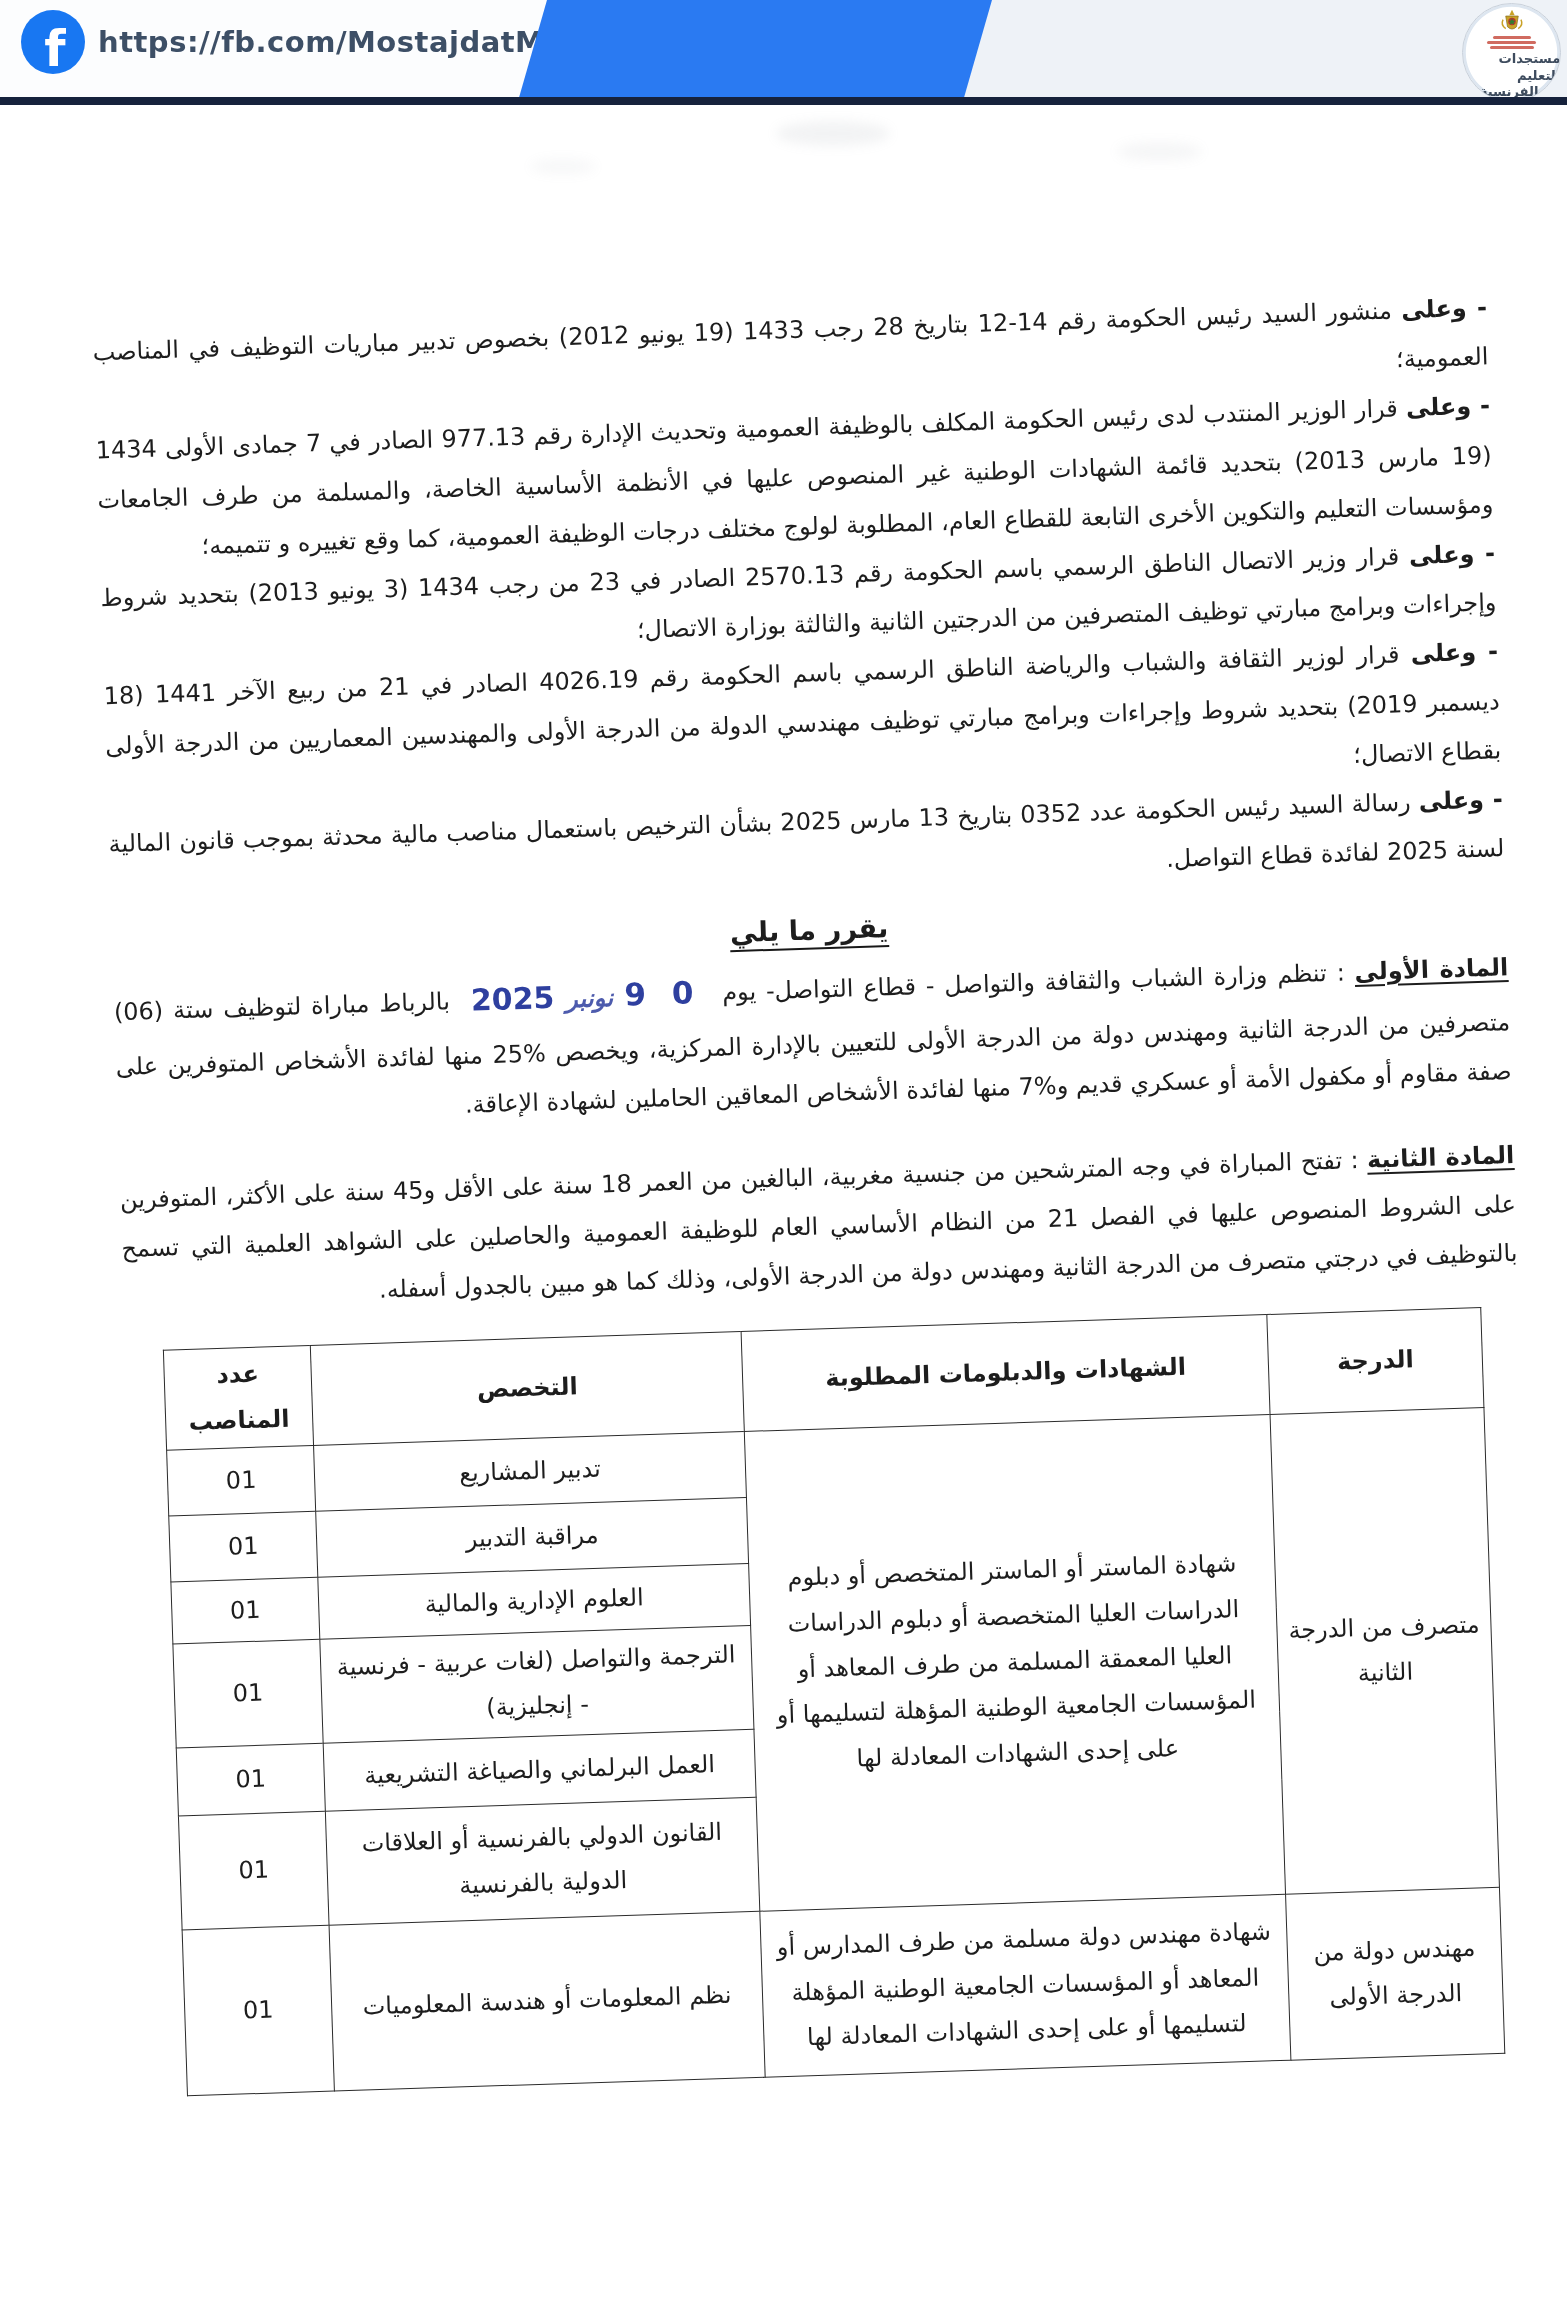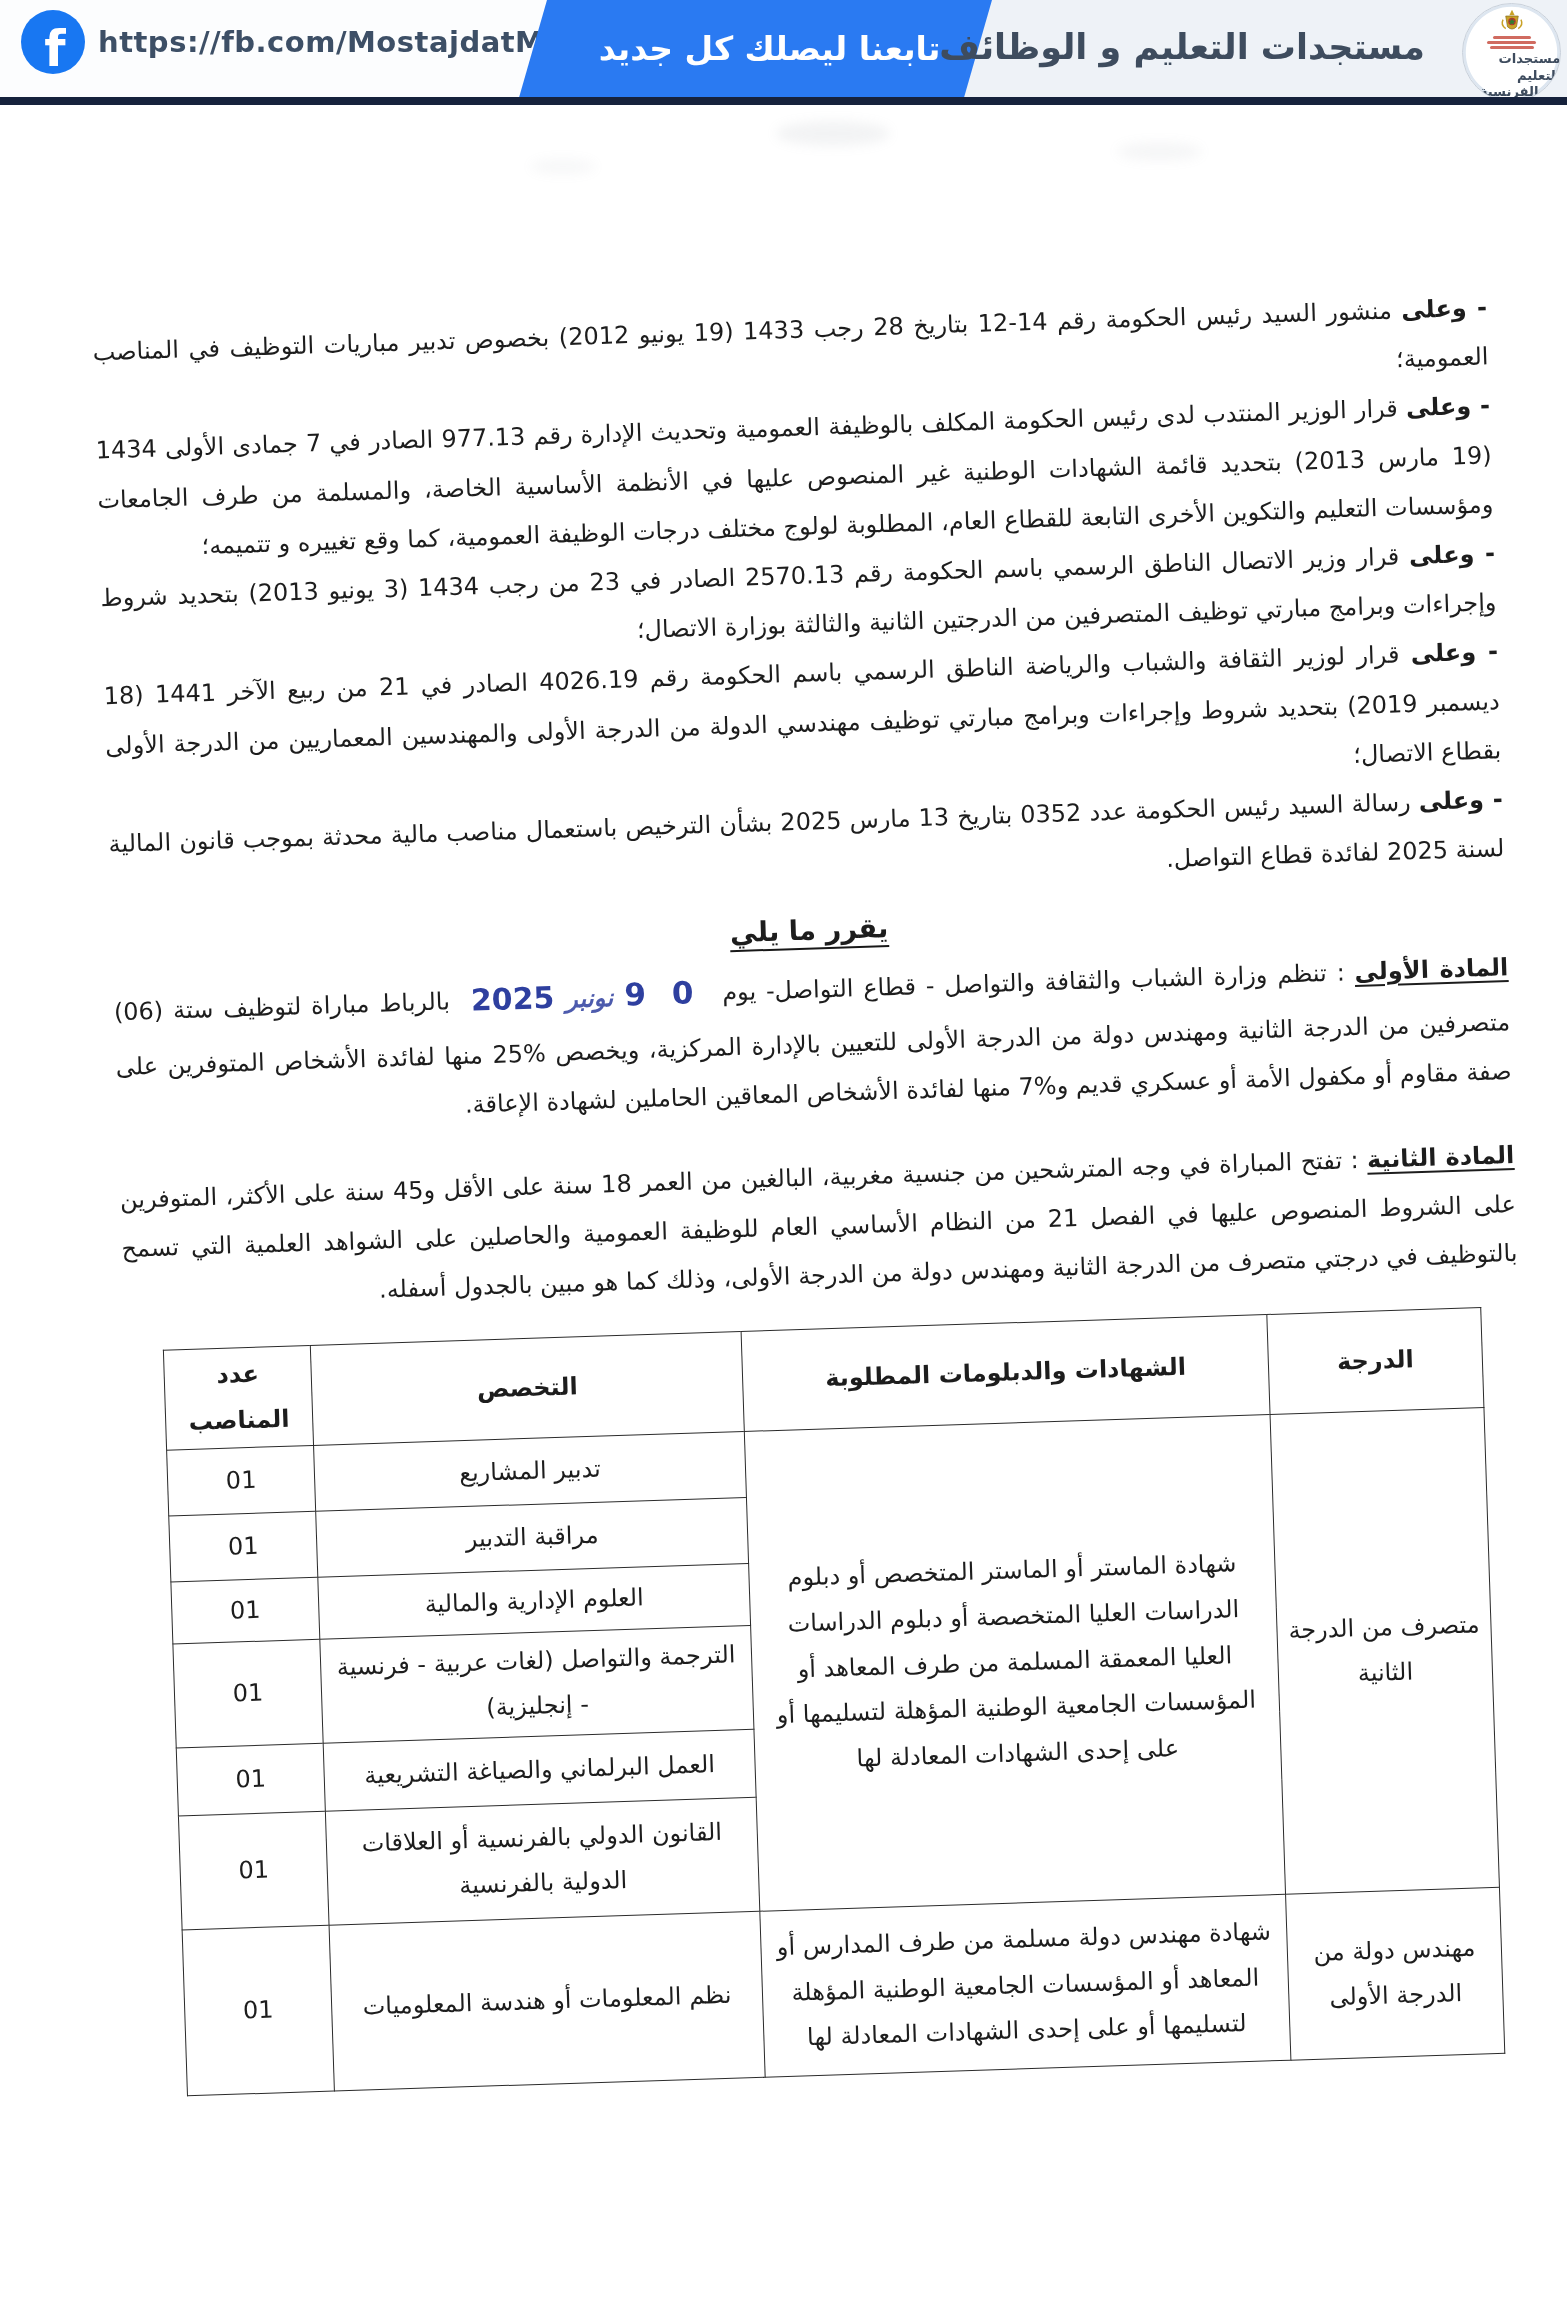--- a/index.html
+++ b/index.html
@@ -99,22 +99,20 @@
 
 <div class="page">
 
   <div class="header">
     <div class="header-left-bg"></div>
     <div class="fb-badge">
         <span>f</span>
       </div>
     <div class="fb-url">https://fb.com/MostajdatMaroc</div>
     <div class="ribbon"></div>
-    <div class="ribbon-text">تابعنا ليصلك كل جديد</div>
-    <div class="site-title">مستجدات التعليم و الوظائف</div>
     <div class="round-badge">
       <svg class="badge-emblem" width="28" height="28" viewBox="0 0 30 30">
         <path d="M15 2 L18 8 L12 8 Z" fill="#c9a227"></path>
         <path d="M8 9 h14 l-2 12 q-5 5 -10 0 Z" fill="#c9a227" stroke="#8a6d1d" stroke-width="0.8"></path>
         <circle cx="15" cy="15" r="4.2" fill="#b03a2e"></circle>
         <path d="M15 11.8 l1.1 2.3 2.5 .3 -1.8 1.7 .4 2.5 -2.2-1.2 -2.2 1.2 .4-2.5 -1.8-1.7 2.5-.3 Z" fill="#2e7d32"></path>
         <path d="M5 13 q-3 6 3 10 M25 13 q3 6 -3 10" stroke="#c9a227" stroke-width="1.6" fill="none"></path>
       </svg>
       <div class="badge-motto">
           <i></i>

